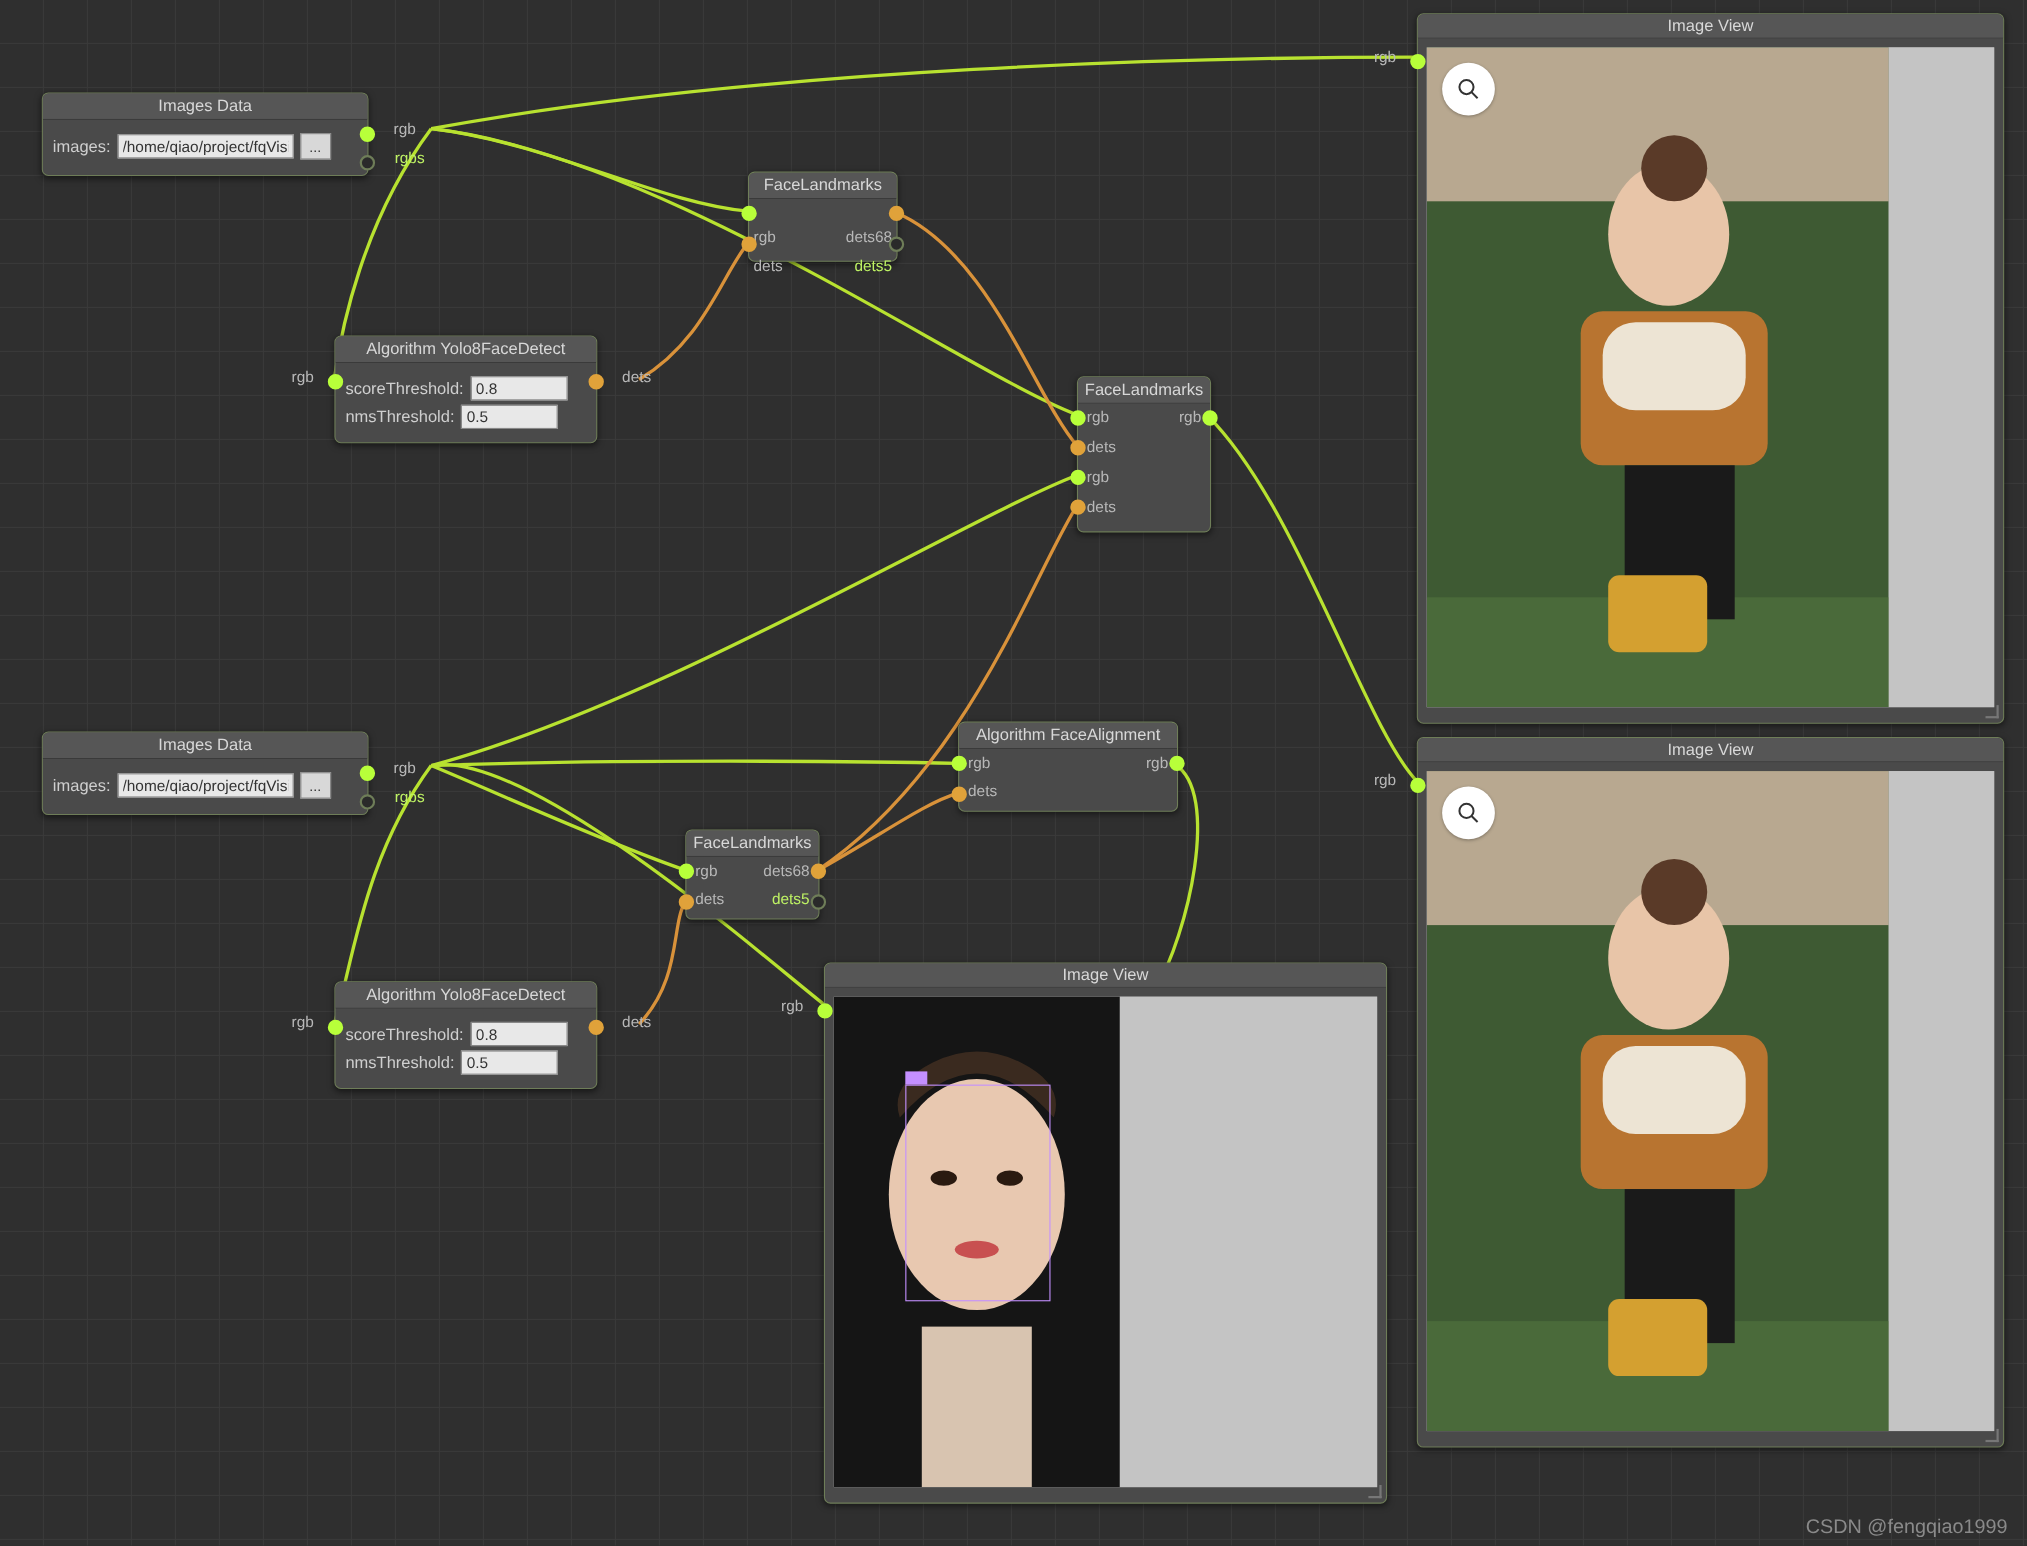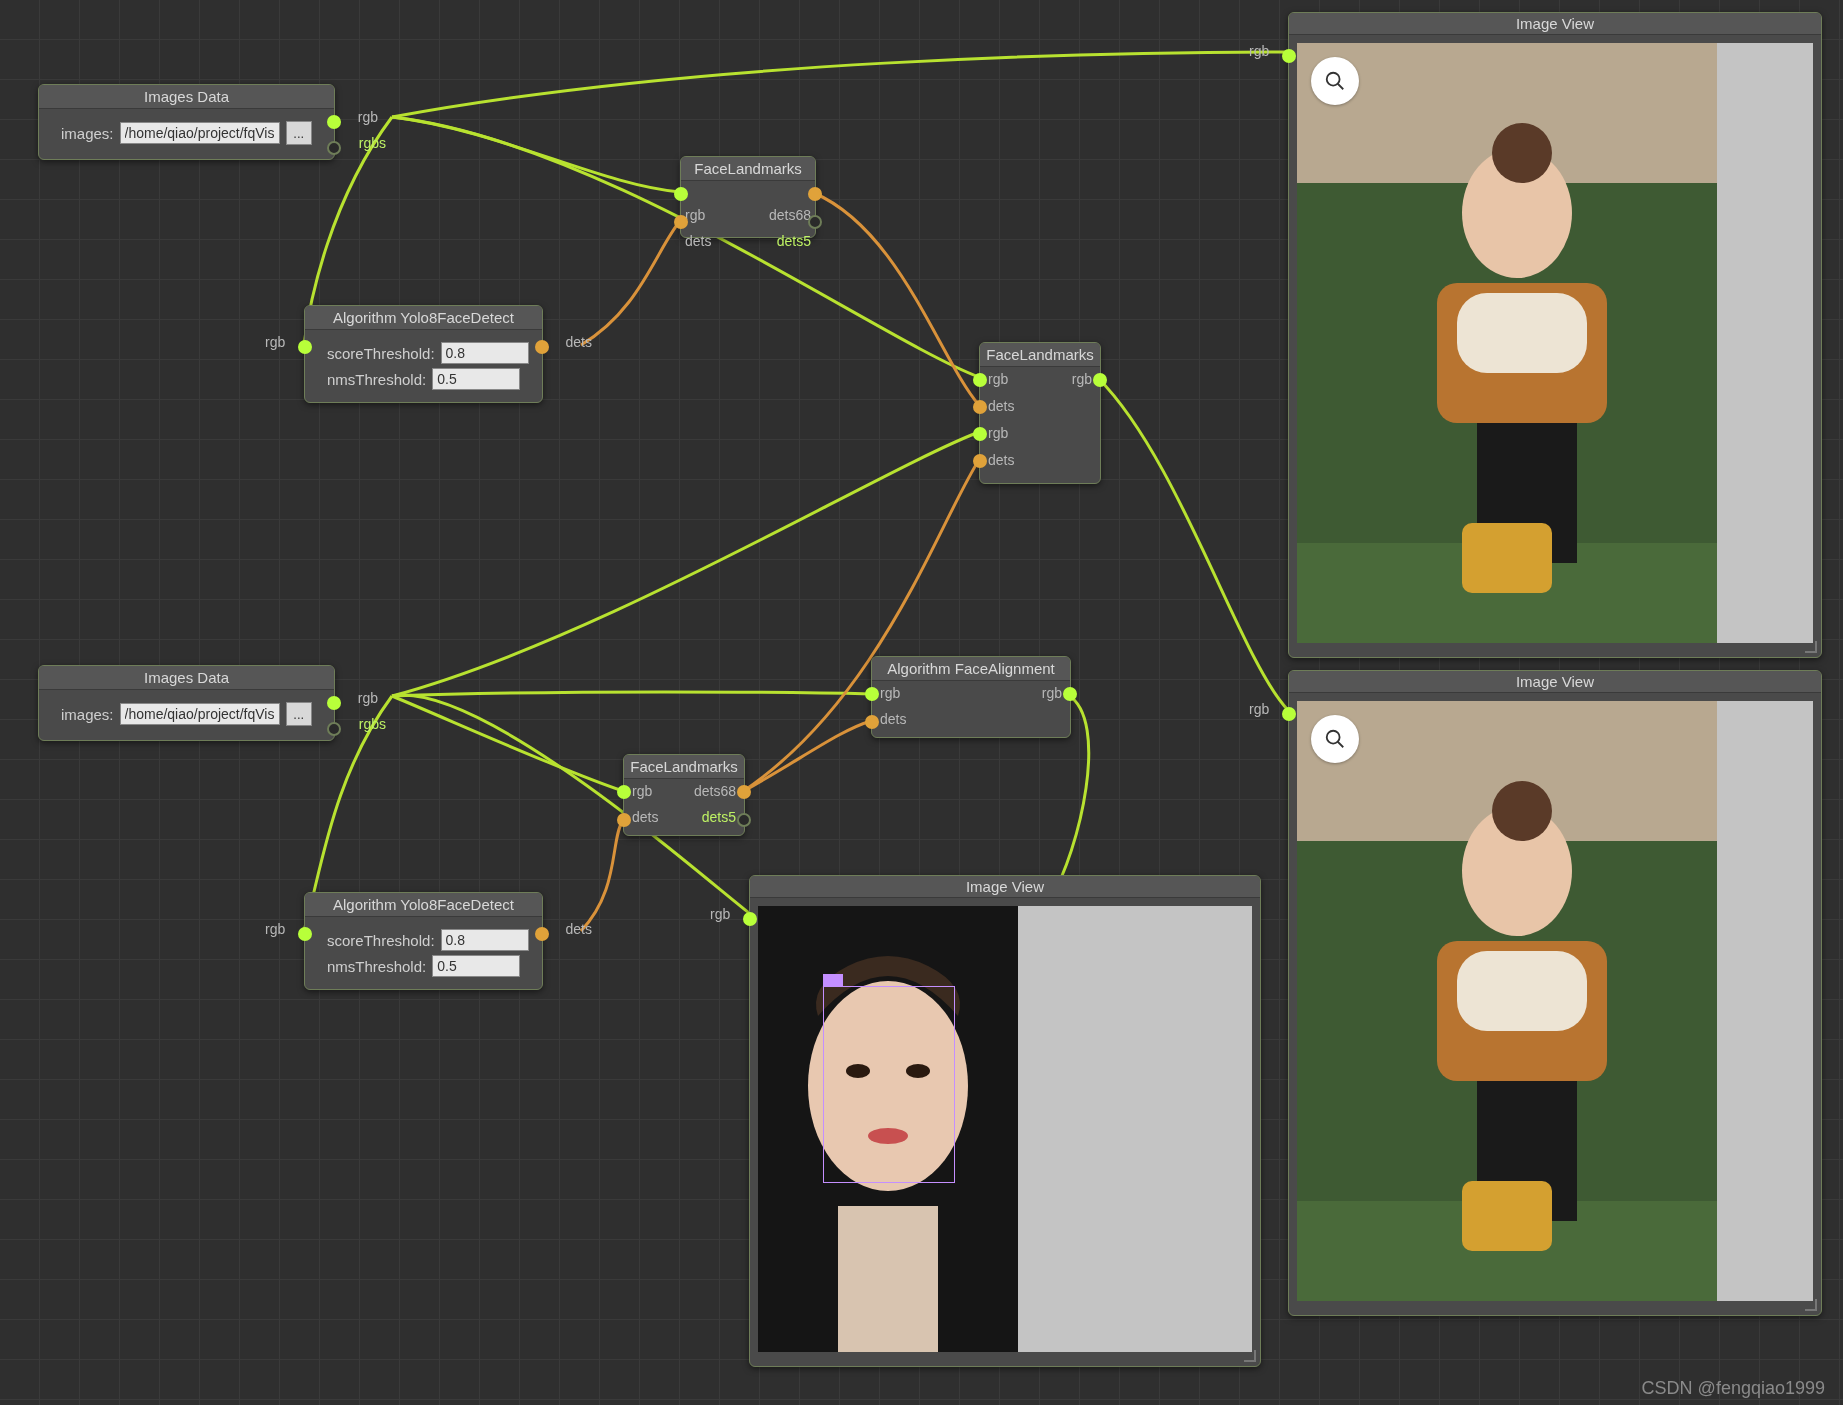--- a/index.html
+++ b/index.html
@@ -1,19 +1,19 @@
 <!DOCTYPE html>
 <html><head>
 <meta charset="utf-8">
 <style>
 html,body{margin:0;padding:0;width:1843px;height:1405px;background:#2f2f2f;font-family:Arial,Helvetica,sans-serif;font-size:16px;color:#c8c8c8;overflow:hidden}
 .grid-bg{position:absolute;inset:0;background-image:linear-gradient(#3a3a3a 1px,transparent 1px),linear-gradient(90deg,#3a3a3a 1px,transparent 1px);background-size:40px 40px;background-position:-1px -1px}
 .node{position:absolute;background:#4a4a4a;border:1px solid #6e7d58;border-radius:6px;box-shadow:0 2px 6px rgba(0,0,0,.5)}
 .node .title{background:#565656;border-bottom:1px solid #3a3a3a;border-radius:5px 5px 0 0;text-align:center;font-size:15px;padding:3px 0;color:#d8d8d8}
-.node .body{position:relative;padding:8px 22px}
+.node .body{position:relative;padding:8px 9px}
 .row{display:flex;align-items:center;gap:6px;margin:4px 0}
 .lbl{font-size:15px;color:#cfcfcf;white-space:nowrap}
 .txtfield{background:#e8e8e8;color:#333;border:1px solid #888;font-size:14px;height:22px;padding:0 4px;box-sizing:border-box}
 .drop{width:160px}
 .browse{width:26px;height:22px;background:#d8d8d8;border:1px solid #888;display:flex;align-items:center;justify-content:center;font-size:13px;color:#333;cursor:pointer}
 .num{width:88px}
 .port{position:absolute;width:14px;height:14px;border-radius:50%;background:#2a2a2a;border:2px solid #6e7d58;box-sizing:border-box}
 .port.lit{background:#b8ff3a;border-color:#b8ff3a}
 .port.orange{background:#e0a23a;border-color:#e0a23a}
 .porttxt{position:absolute;font-size:14px;color:#b8b8b8}

